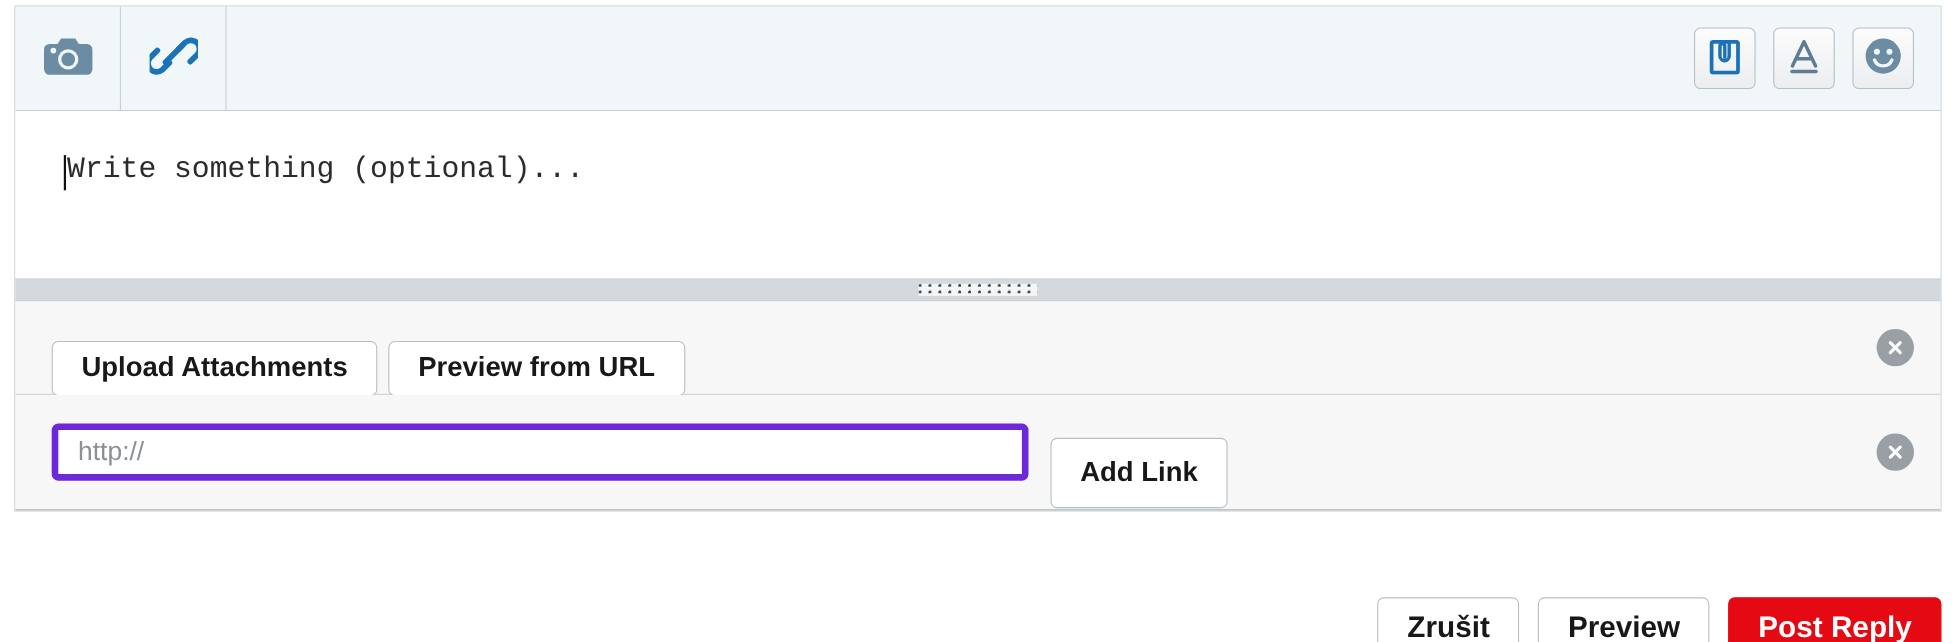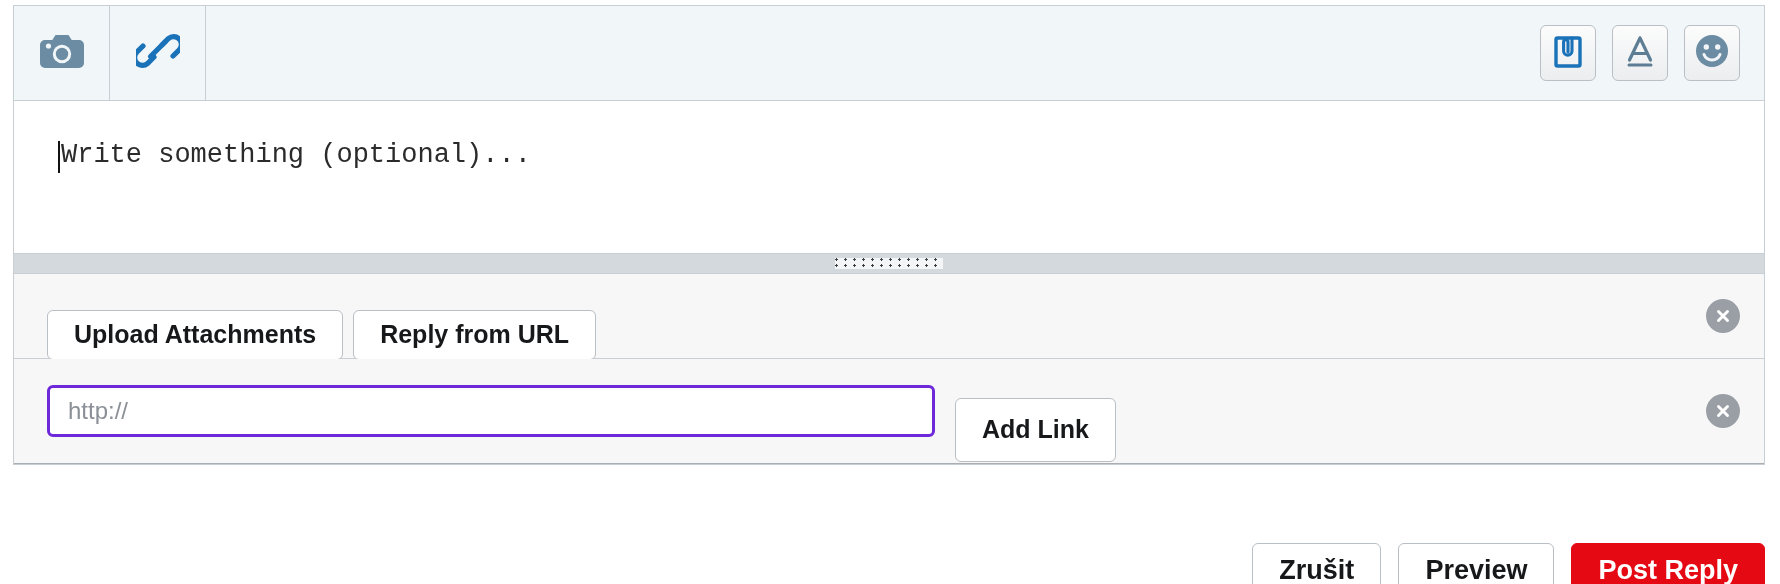--- a/index.html
+++ b/index.html
@@ -146,21 +146,21 @@
   .btn-addlink {
     height: 64px;
     font-size: 25px;
     padding: 0 26px;
     margin-left: 20px;
   }
 
   .url-input {
     width: 888px;
     height: 52px;
-    border: 3px solid #6d28d9;
+    border: 6px solid #6d28d9;
     border-radius: 6px;
     background: #ffffff;
     font-family: "Liberation Sans", sans-serif;
     font-size: 24px;
     color: #24292e;
     padding: 0 18px;
     box-sizing: border-box;
     outline: none;
   }
   .url-input::placeholder { color: #8a9096; }
@@ -277,21 +277,21 @@
       <div class="caret"></div>
       <div class="placeholder">Write something (optional)...</div>
     </div>
 
     <div class="grip-bar">
       <div class="grip-dots"></div>
     </div>
 
     <div class="arow first">
       <button class="btn btn-upload">Upload Attachments</button>
-      <button class="btn btn-upload">Reply from URL</button>
+      <button class="btn btn-upload">Preview from URL</button>
       <div class="close-btn">
         <svg width="18" height="18" viewBox="0 0 18 18">
           <path d="M4.5 4.5 L13.5 13.5 M13.5 4.5 L4.5 13.5" stroke="#ffffff" stroke-width="2.9" stroke-linecap="round"></path>
         </svg>
       </div>
     </div>
 
     <div class="arow second">
       <input class="url-input" type="text" placeholder="http://" style="">
       <button class="btn btn-addlink">Add Link</button>

